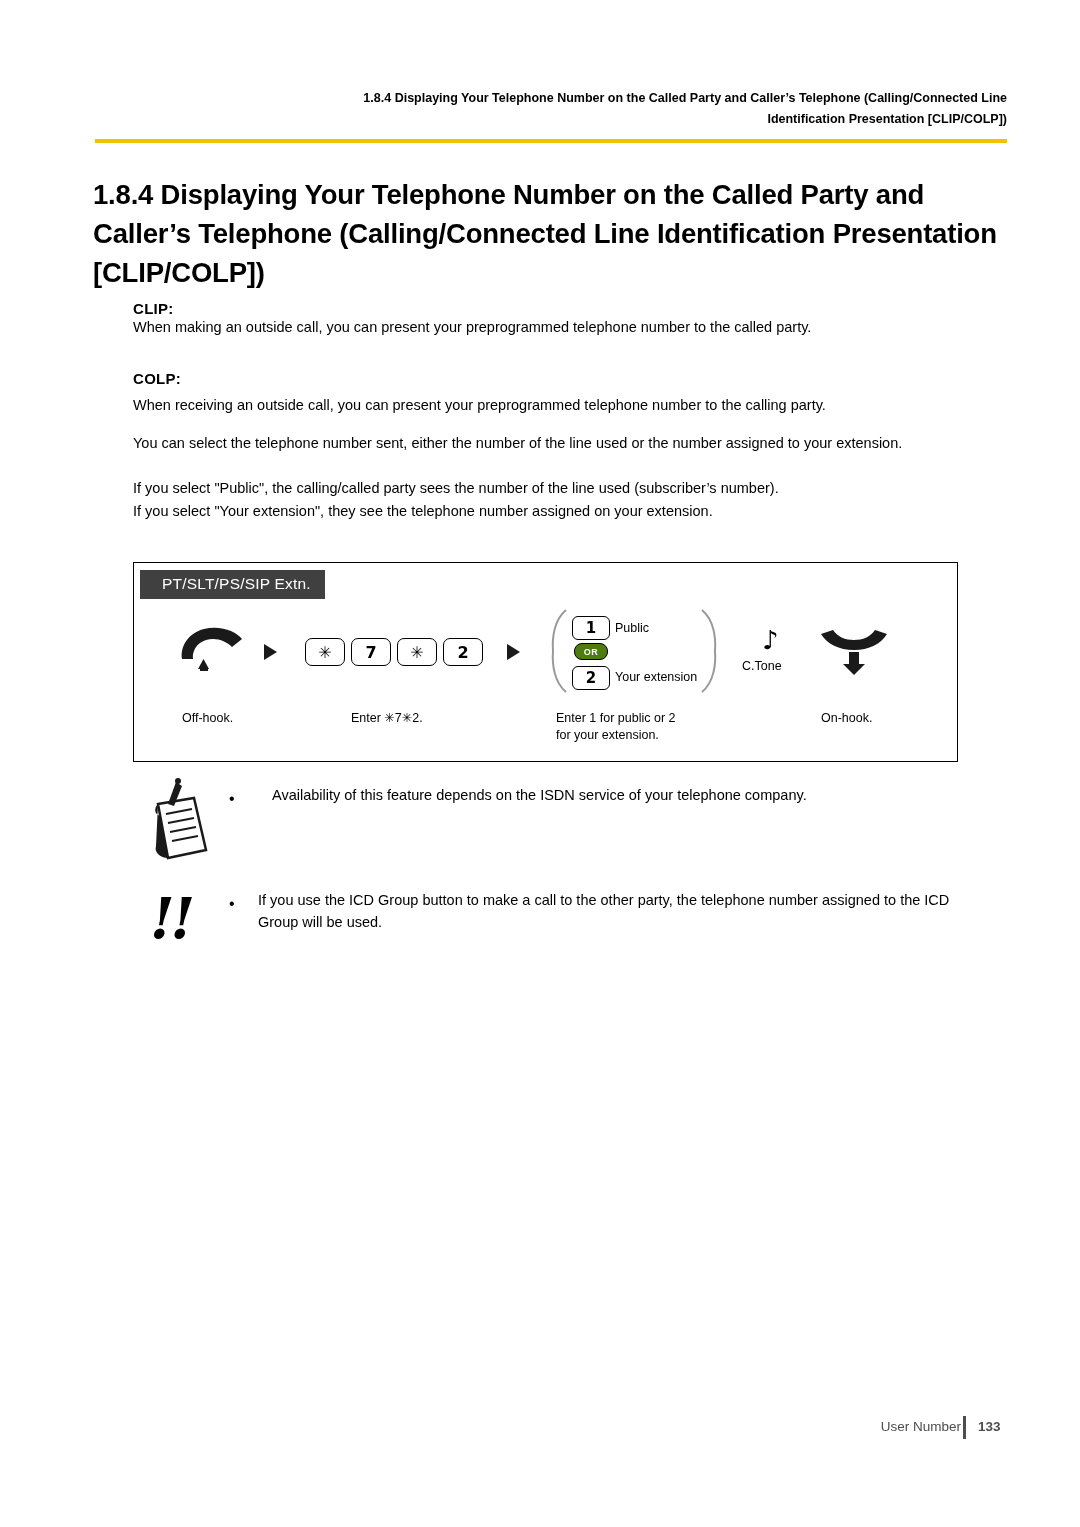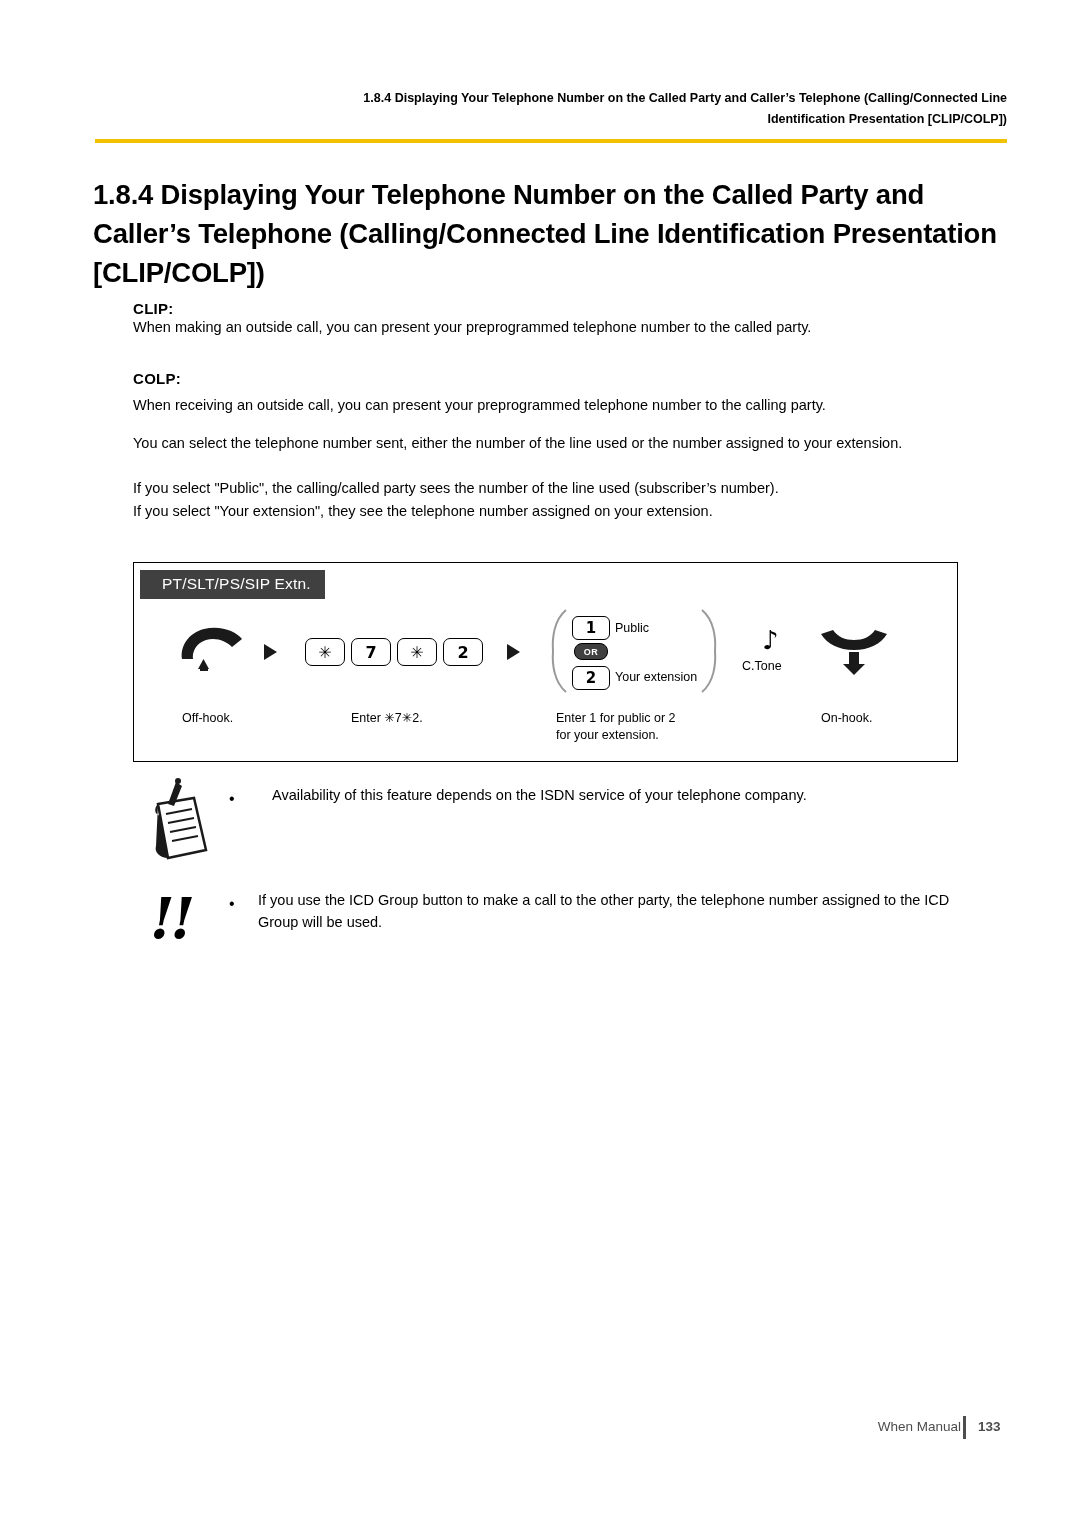--- a/index.html
+++ b/index.html
@@ -185,21 +185,21 @@
   #opt1-label { left: 615px; top: 621px; }
   #opt2-label { left: 615px; top: 670px; }
   .or-badge {
     position: absolute;
     left: 574px;
     top: 643px;
     width: 32px;
     height: 15px;
     border: 1px solid #000;
     border-radius: 8px;
-    background: #404040;
+    background: #4d7c0f;
     color: #fff;
     font-size: 9px;
     font-weight: bold;
     display: flex;
     align-items: center;
     justify-content: center;
     letter-spacing: 0.5px;
   }
 
   
@@ -389,17 +389,17 @@
       <circle cx="30" cy="3" r="3" fill="#1a1a1a"></circle>
     </svg>
   </div>
   <div class="bullet" id="bullet1">•</div>
   <div class="note-row" id="note1">Availability of this feature depends on the ISDN service of your telephone company.</div>
 
   <div class="warn-icon">!!</div>
   <div class="bullet" id="bullet2">•</div>
   <div class="note-row" id="note2">If you use the ICD Group button to make a call to the other party, the telephone number assigned to the ICD Group will be used.</div>
 
-  <div class="footer-label">When Manual</div>
+  <div class="footer-label">User Number</div>
   <div class="footer-bar"></div>
   <div class="footer-page">133</div>
 
 </div>
 
 </body></html>

